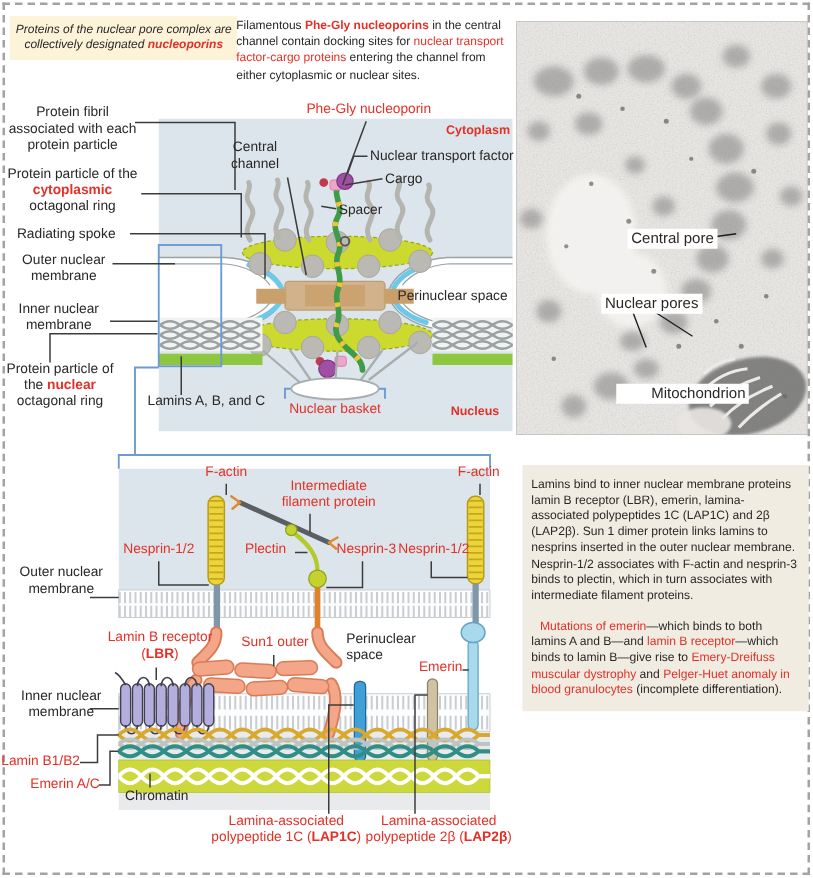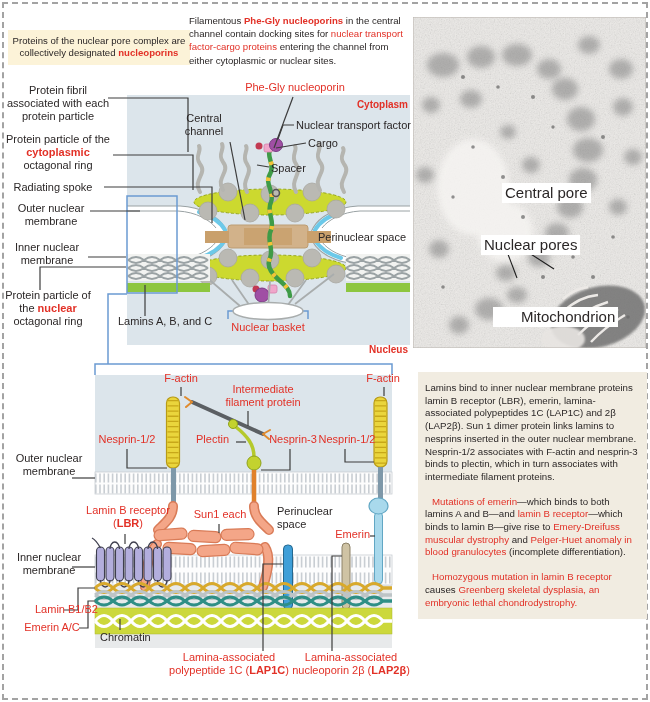--- a/index.html
+++ b/index.html
@@ -6,26 +6,26 @@
   body{width:650px;height:702px;position:relative;background:#fff;
        font-family:"Liberation Sans",sans-serif;color:#2b2727;overflow:hidden;}
   .frame{position:absolute;inset:2px;border:2px dashed #a3a3a3;pointer-events:none;}
   .red{color:#e23127;}
   .b{font-weight:bold;}
   .lbl{position:absolute;font-size:11px;line-height:1.18;text-align:center;}
   .lbl.la{text-align:left;}
   .lbl.ra{text-align:right;}
   .lbl.big{font-size:10px;font-weight:bold;}
   .box{position:absolute;font-size:9.6px;line-height:1.3;}
-  #intro-box{left:8px;top:30px;width:174px;background:#fcf3d8;padding:5px 4px;text-align:center;}
+  #intro-box{left:8px;top:13px;width:174px;background:#fcf3d8;padding:5px 4px;text-align:center;font-style:italic;}
   #intro-note{left:189px;top:14px;width:224px;text-align:left;line-height:1.38;}
   #side-box{left:418px;top:372px;width:215px;background:#f1ece1;padding:10px 7px;font-size:9.7px;line-height:1.31;}
   #side-box p{margin:0;}
   #side-box p + p{margin-top:12px;text-indent:7px;}
-  .emlbl{position:absolute;font-size:15px;background:#fff;padding:0px 3px;line-height:1.3;white-space:nowrap;}
+  .emlbl{position:absolute;font-size:12px;background:#fff;padding:0px 3px;line-height:1.3;white-space:nowrap;}
   svg{position:absolute;}
 </style>
 </head>
 <body>
 
 <div class="frame"></div>
 
 <div class="box" id="intro-box"><span>Proteins of the nuclear pore complex are collectively designated </span><span class="red b">nucleoporins</span></div>
 <div class="box" id="intro-note"><span>Filamentous </span><span class="red b">Phe-Gly nucleoporins</span><span> in the central channel contain docking sites for </span><span class="red">nuclear transport factor-cargo proteins</span><span> entering the channel from either cytoplasmic or nuclear sites.</span></div>
 
@@ -136,21 +136,21 @@
 <div class="lbl" style="left:0px;top:289px;width:96px;"><span>Protein particle of the </span><span class="red b">nuclear</span><span> octagonal ring</span></div>
 <div class="lbl red" style="left:243px;top:81px;width:104px;">Phe-Gly nucleoporin</div>
 <div class="lbl red big ra" style="left:338px;top:99px;width:70px;">Cytoplasm</div>
 <div class="lbl" style="left:177px;top:112px;width:54px;">Central channel</div>
 <div class="lbl la" style="left:296px;top:119px;width:116px;">Nuclear transport factor</div>
 <div class="lbl la" style="left:308px;top:137px;width:45px;">Cargo</div>
 <div class="lbl la" style="left:271px;top:162px;width:45px;">Spacer</div>
 <div class="lbl la" style="left:318px;top:231px;width:92px;">Perinuclear space</div>
 <div class="lbl la" style="left:118px;top:315px;width:95px;">Lamins A, B, and C</div>
 <div class="lbl red" style="left:224px;top:321px;width:88px;">Nuclear basket</div>
-<div class="lbl red big ra" style="left:352px;top:344px;width:56px;">Nucleus</div>
+<div class="lbl red big ra" style="left:352px;top:324px;width:56px;text-align:center;">Nucleus</div>
 
 <svg style="left:413px;top:17px" width="233" height="331" viewBox="0 0 233 331">
   <defs>
     <filter id="emnoise" x="0" y="0" width="100%" height="100%">
       <feTurbulence type="fractalNoise" baseFrequency="0.8" numOctaves="2" seed="11"></feTurbulence>
       <feColorMatrix type="saturate" values="0"></feColorMatrix>
     </filter>
     <filter id="emblur" x="-50%" y="-50%" width="200%" height="200%">
       <feGaussianBlur stdDeviation="3"></feGaussianBlur>
     </filter>
@@ -368,27 +368,26 @@
 
 <div class="lbl red" style="left:156px;top:372px;width:50px;">F-actin</div>
 <div class="lbl red" style="left:212px;top:383px;width:102px;">Intermediate filament protein</div>
 <div class="lbl red" style="left:358px;top:372px;width:50px;">F-actin</div>
 <div class="lbl red" style="left:97px;top:433px;width:60px;">Nesprin-1/2</div>
 <div class="lbl red" style="left:190px;top:433px;width:45px;">Plectin</div>
 <div class="lbl red" style="left:269px;top:433px;width:48px;">Nesprin-3</div>
 <div class="lbl red" style="left:317px;top:433px;width:60px;">Nesprin-1/2</div>
 <div class="lbl" style="left:8px;top:452px;width:82px;">Outer nuclear membrane</div>
 <div class="lbl" style="left:86px;top:504px;width:84px;"><span class="red">Lamin B receptor (</span><span class="red b">LBR</span><span class="red">)</span></div>
-<div class="lbl red" style="left:191px;top:508px;width:58px;">Sun1 each</div>
+<div class="lbl red" style="left:191px;top:508px;width:58px;">Sun1 outer</div>
 <div class="lbl la" style="left:277px;top:505px;width:85px;">Perinuclear space</div>
 <div class="lbl red ra" style="left:330px;top:528px;width:40px;">Emerin</div>
 <div class="lbl" style="left:8px;top:551px;width:82px;">Inner nuclear membrane</div>
-<div class="lbl red la" style="left:1px;top:603px;width:63px;padding-left:34px;">Lamin B1/B2</div>
+<div class="lbl red la" style="left:1px;top:603px;width:63px;">Lamin B1/B2</div>
 <div class="lbl red" style="left:24px;top:621px;width:56px;">Emerin A/C</div>
 <div class="lbl la" style="left:100px;top:631px;width:60px;">Chromatin</div>
 <div class="lbl" style="left:166px;top:651px;width:126px;"><span class="red">Lamina-associated polypeptide 1C (</span><span class="red b">LAP1C</span><span class="red">)</span></div>
-<div class="lbl" style="left:291px;top:651px;width:120px;"><span class="red">Lamina-associated nucleoporin 2β (</span><span class="red b">LAP2β</span><span class="red">)</span></div>
+<div class="lbl" style="left:291px;top:651px;width:120px;"><span class="red">Lamina-associated polypeptide 2β (</span><span class="red b">LAP2β</span><span class="red">)</span></div>
 
 <div class="box" id="side-box">
   <p><span>Lamins bind to inner nuclear membrane proteins lamin B receptor (LBR), emerin, lamina-associated polypeptides 1C (LAP1C) and 2β (LAP2β). Sun 1 dimer protein links lamins to nesprins inserted in the outer nuclear membrane. Nesprin-1/2 associates with F-actin and nesprin-3 binds to plectin, which in turn associates with intermediate filament proteins.</span></p>
   <p><span class="red">Mutations of emerin</span><span>—which binds to both lamins A and B—and </span><span class="red">lamin B receptor</span><span>—which binds to lamin B—give rise to </span><span class="red">Emery-Dreifuss muscular dystrophy</span><span> and </span><span class="red">Pelger-Huet anomaly in blood granulocytes</span><span> (incomplete differentiation).</span></p>
-  <p><span class="red">Homozygous mutation in lamin B receptor</span><span> causes </span><span class="red">Greenberg skeletal dysplasia, an embryonic lethal chondrodystrophy.</span></p>
 </div>
 
 </body></html>

